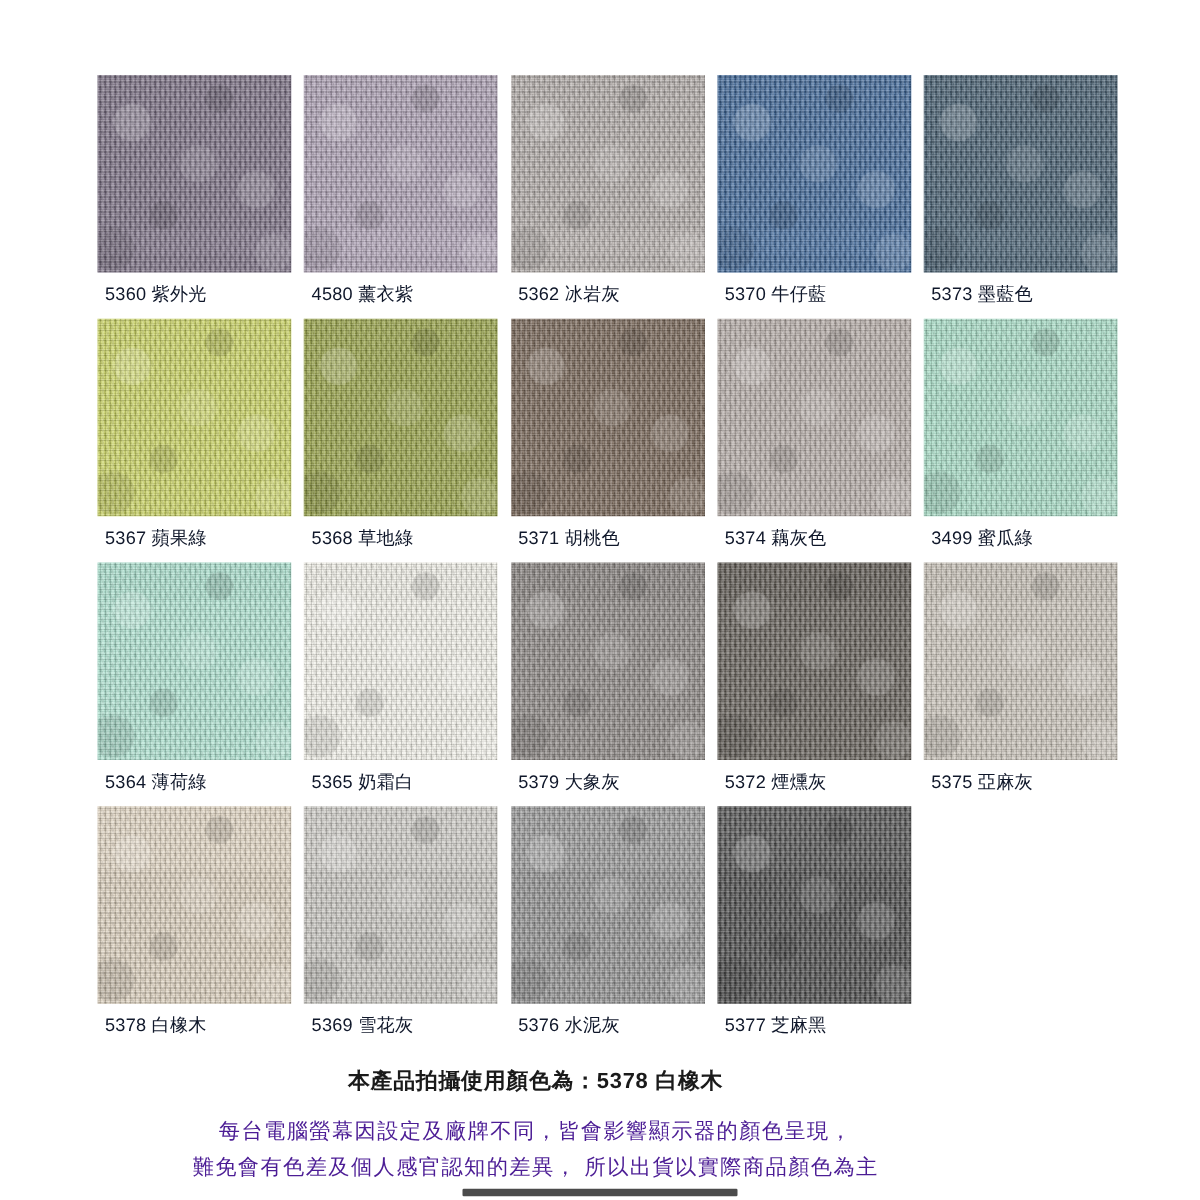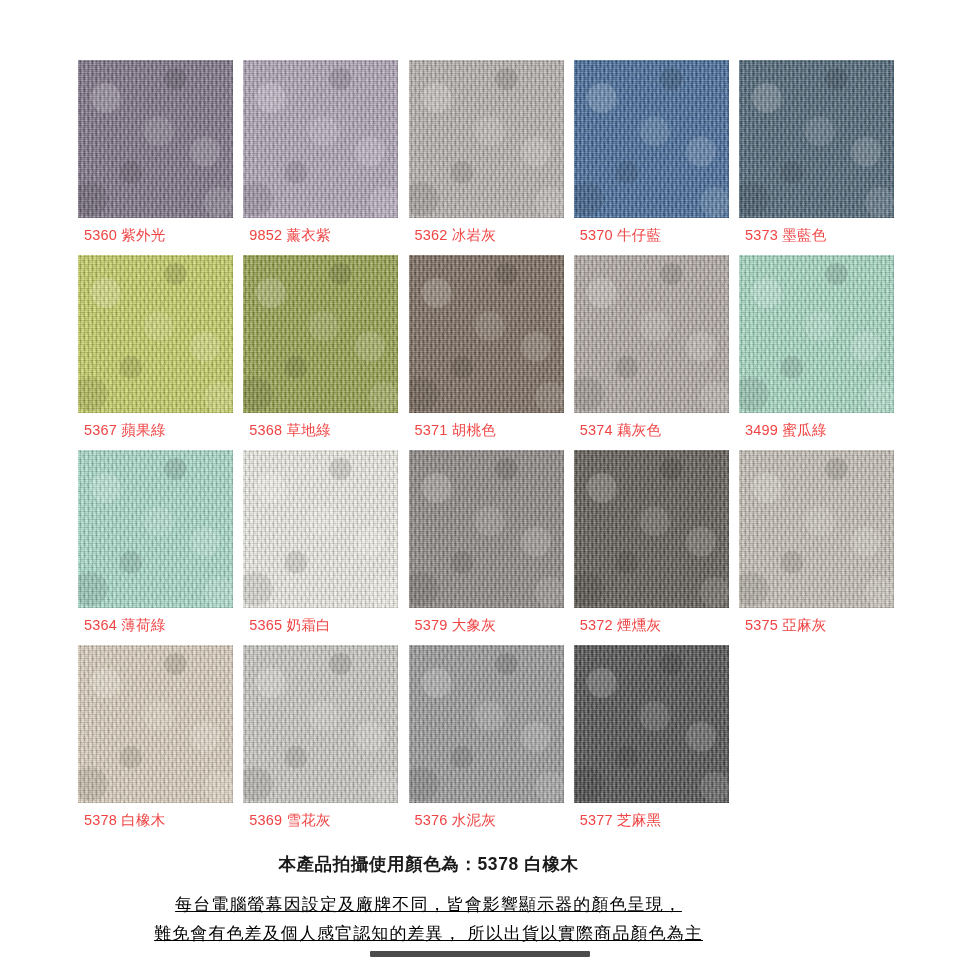--- a/index.html
+++ b/index.html
@@ -78,21 +78,21 @@
       radial-gradient(circle at 8% 88%, rgba(0,0,0,0.08) 0 8%, rgba(0,0,0,0) 9%),
       radial-gradient(circle at 91% 90%, rgba(255,255,255,0.10) 0 7%, rgba(0,0,0,0) 8%);
     pointer-events: none;
   }
 
   .swatch-label {
     position: absolute;
     left: 6px;
     top: 166px;
     font-size: 14.5px;
-    color: #ef4444;
+    color: #0f172a;
     white-space: nowrap;
     letter-spacing: 0.2px;
   }
 
   #footer {
     position: absolute;
     left: 0;
     top: 852px;
     width: 857px;
     text-align: center;
@@ -101,24 +101,23 @@
   #footer-headline {
     font-size: 17.5px;
     font-weight: bold;
     color: #1a1a1a;
     letter-spacing: 0.6px;
     margin-bottom: 14px;
   }
 
   .footer-line {
     font-size: 17px;
-    color: #000000;
+    color: #4c1d95;
     line-height: 29px;
     letter-spacing: 1.1px;
-    text-decoration: underline;
   }
 
   #bottom-bar {
     position: absolute;
     left: 370px;
     top: 951px;
     width: 220px;
     height: 6px;
     background: #4b4b4b;
     border-radius: 1px;
@@ -133,21 +132,21 @@
         <div class="weave"></div>
         <div class="mottle"></div>
       </div>
       <div class="swatch-label">5360 紫外光</div>
     </div>
     <div class="swatch-cell">
       <div class="swatch-chip" style="background-color: rgb(177, 165, 184);">
         <div class="weave"></div>
         <div class="mottle"></div>
       </div>
-      <div class="swatch-label">9852 薰衣紫</div>
+      <div class="swatch-label">4580 薰衣紫</div>
     </div>
     <div class="swatch-cell">
       <div class="swatch-chip" style="background-color: rgb(185, 179, 176);">
         <div class="weave"></div>
         <div class="mottle"></div>
       </div>
       <div class="swatch-label">5362 冰岩灰</div>
     </div>
     <div class="swatch-cell">
       <div class="swatch-chip" style="background-color: rgb(65, 105, 154);">

